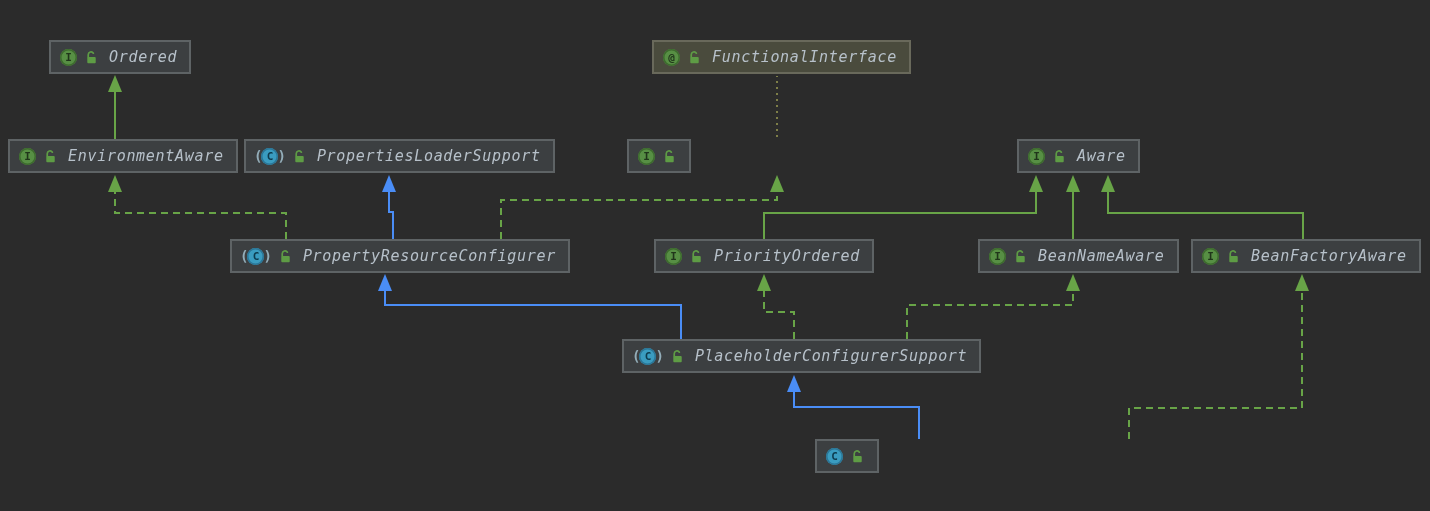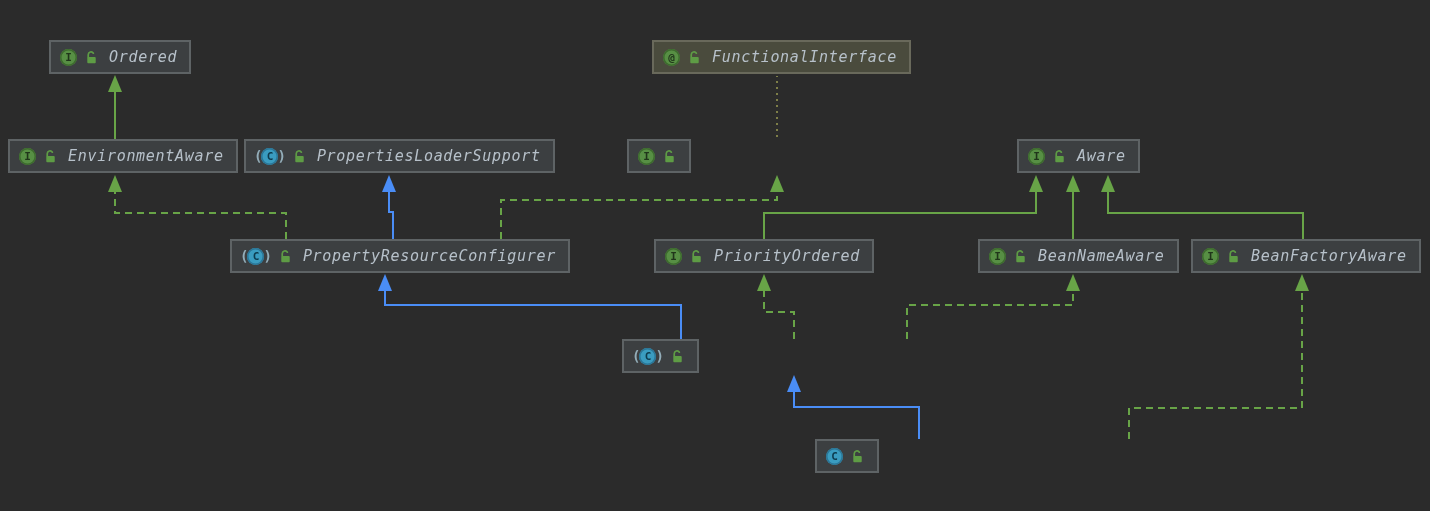--- a/index.html
+++ b/index.html
@@ -189,20 +189,21 @@
 <div class="node" style="left:622px;top:339px">
   <span class="abs-wrap">
       <span class="paren">(</span>
       <span class="badge teal">C</span>
       <span class="paren">)</span>
     </span>
   <svg class="lock" viewBox="0 0 16 16">
       <path class="shackle" d="M4.5 7.5 V5 A3 3 0 0 1 10 3.4"></path>
       <rect class="lockbody" x="3.5" y="7.5" width="9" height="6.5" rx="1"></rect>
     </svg>
+  <span class="label">PlaceholderConfigurerSupport</span>
 </div>
 
 <div class="node" style="left:815px;top:439px">
   <span class="badge teal">C</span>
   <svg class="lock" viewBox="0 0 16 16">
       <path class="shackle" d="M4.5 7.5 V5 A3 3 0 0 1 10 3.4"></path>
       <rect class="lockbody" x="3.5" y="7.5" width="9" height="6.5" rx="1"></rect>
     </svg>
 </div>
 

